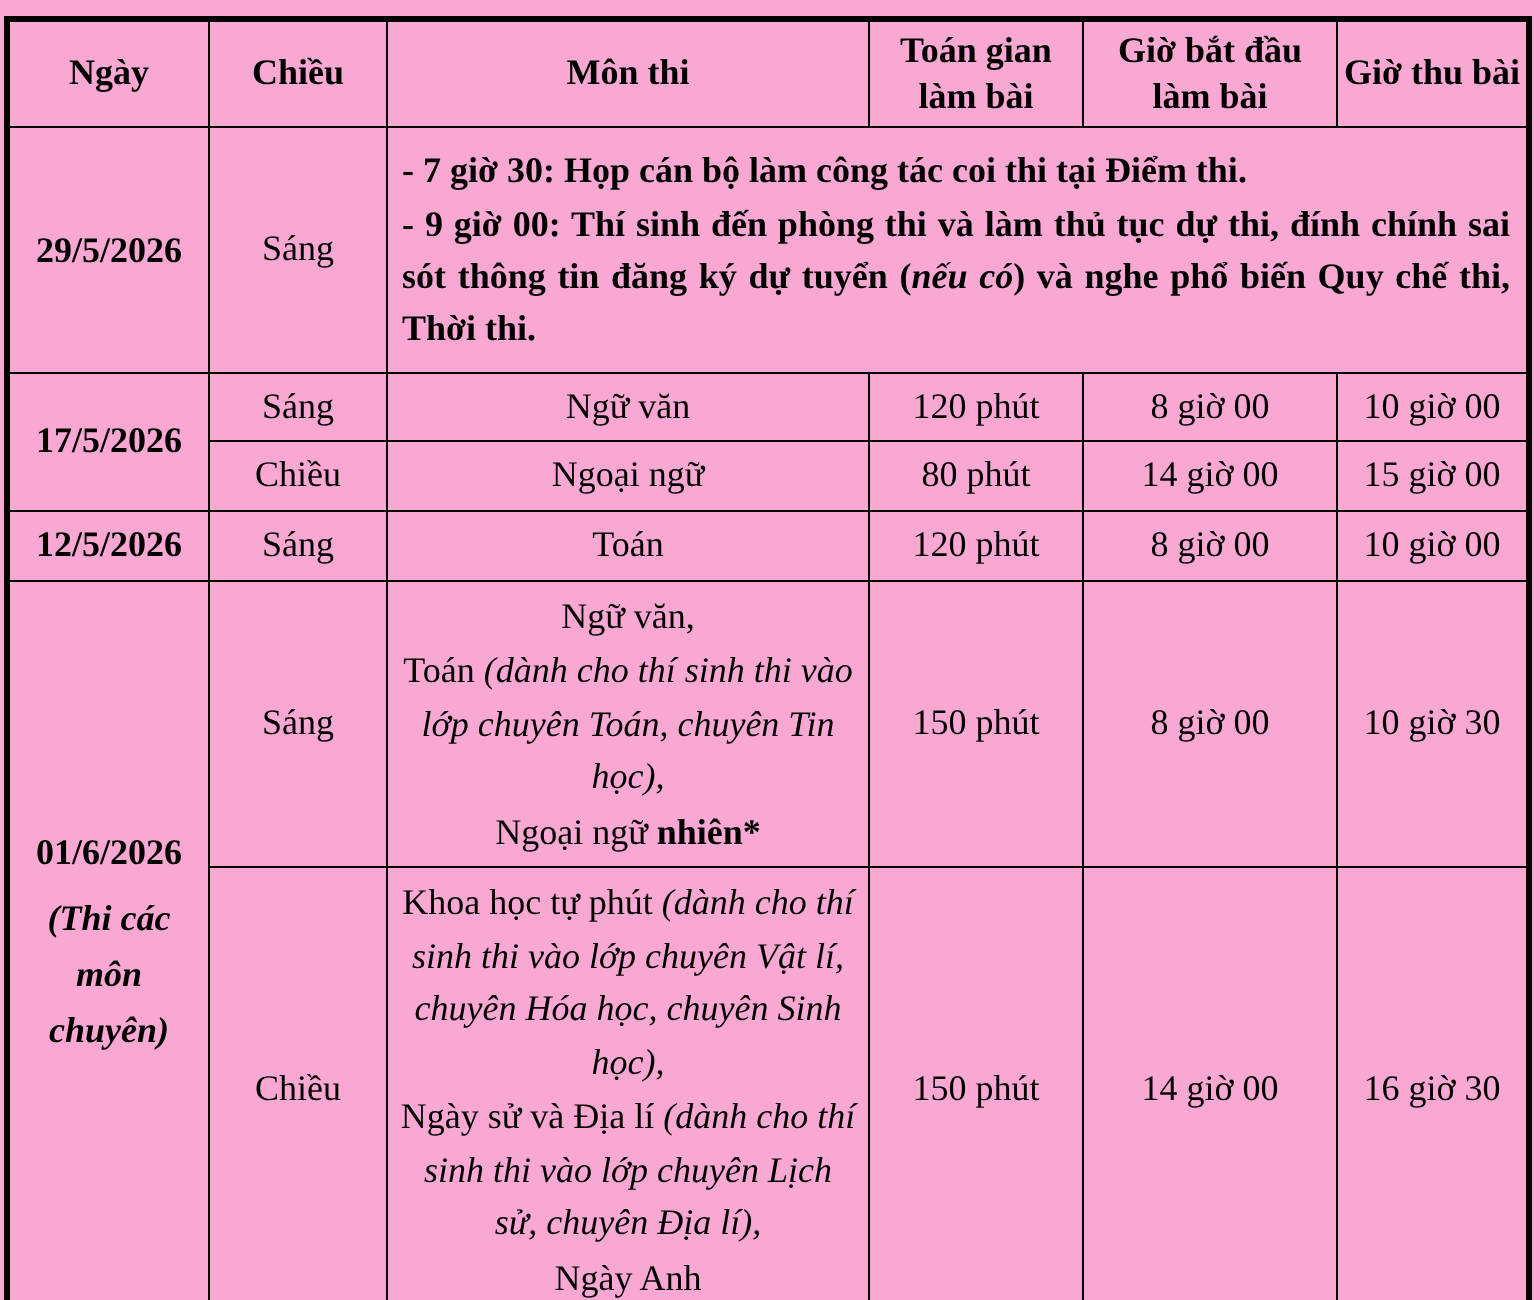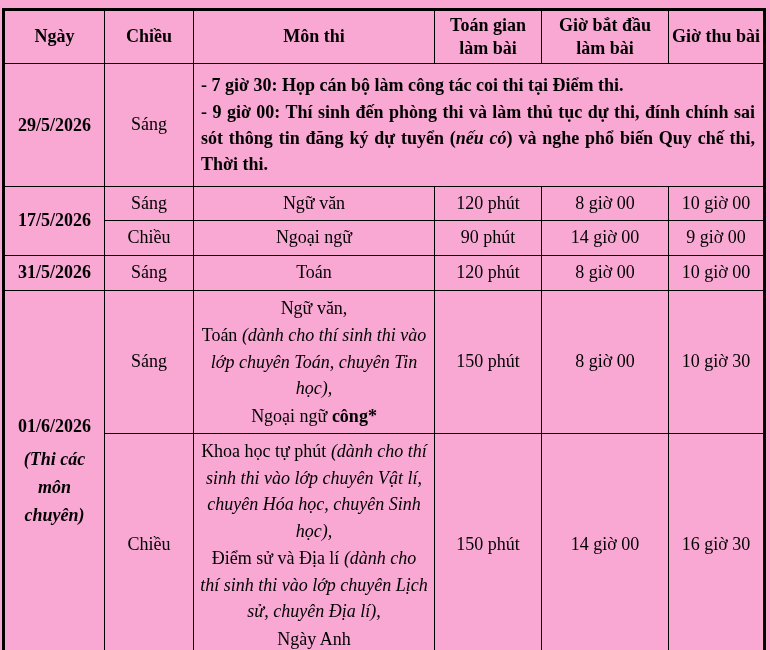--- a/index.html
+++ b/index.html
@@ -80,55 +80,55 @@
         <td class="session-cell">Sáng</td>
         <td class="subject-cell">Ngữ văn</td>
         <td class="duration-cell">120 phút</td>
         <td class="start-cell">8 giờ 00</td>
         <td class="collect-cell">10 giờ 00</td>
       </tr>
 
       <tr style="height:35px">
         <td class="session-cell">Chiều</td>
         <td class="subject-cell">Ngoại ngữ</td>
-        <td class="duration-cell">90 phút</td>
+        <td class="duration-cell">80 phút</td>
         <td class="start-cell">14 giờ 00</td>
-        <td class="collect-cell">9 giờ 00</td>
+        <td class="collect-cell">15 giờ 00</td>
       </tr>
 
       <tr style="height:35px">
-        <td class="date-cell">31/5/2026</td>
+        <td class="date-cell">12/5/2026</td>
         <td class="session-cell">Sáng</td>
         <td class="subject-cell">Toán</td>
         <td class="duration-cell">120 phút</td>
         <td class="start-cell">8 giờ 00</td>
         <td class="collect-cell">10 giờ 00</td>
       </tr>
 
       <tr style="height:140px">
         <td class="date-cell" rowspan="2">
           <div>01/6/2026</div>
           <div class="date-sub">(Thi các môn chuyên)</div>
         </td>
         <td class="session-cell">Sáng</td>
         <td class="subject-cell">
           <p><span>Ngữ văn,</span></p>
           <p><span>Toán </span><span class="it">(dành cho thí sinh thi vào lớp chuyên Toán, chuyên Tin học),</span></p>
-          <p><span>Ngoại ngữ </span><span class="bd">công*</span></p>
+          <p><span>Ngoại ngữ </span><span class="bd">nhiên*</span></p>
         </td>
         <td class="duration-cell">150 phút</td>
         <td class="start-cell">8 giờ 00</td>
         <td class="collect-cell">10 giờ 30</td>
       </tr>
 
       <tr style="height:215px">
         <td class="session-cell">Chiều</td>
         <td class="subject-cell">
           <p><span>Khoa học tự phút </span><span class="it">(dành cho thí sinh thi vào lớp chuyên Vật lí, chuyên Hóa học, chuyên Sinh học),</span></p>
-          <p><span>Điểm sử và Địa lí </span><span class="it">(dành cho thí sinh thi vào lớp chuyên Lịch sử, chuyên Địa lí),</span></p>
+          <p><span>Ngày sử và Địa lí </span><span class="it">(dành cho thí sinh thi vào lớp chuyên Lịch sử, chuyên Địa lí),</span></p>
           <p><span>Ngày Anh</span></p>
         </td>
         <td class="duration-cell">150 phút</td>
         <td class="start-cell">14 giờ 00</td>
         <td class="collect-cell">16 giờ 30</td>
       </tr>
     </tbody>
   </table>
 </div>
 

